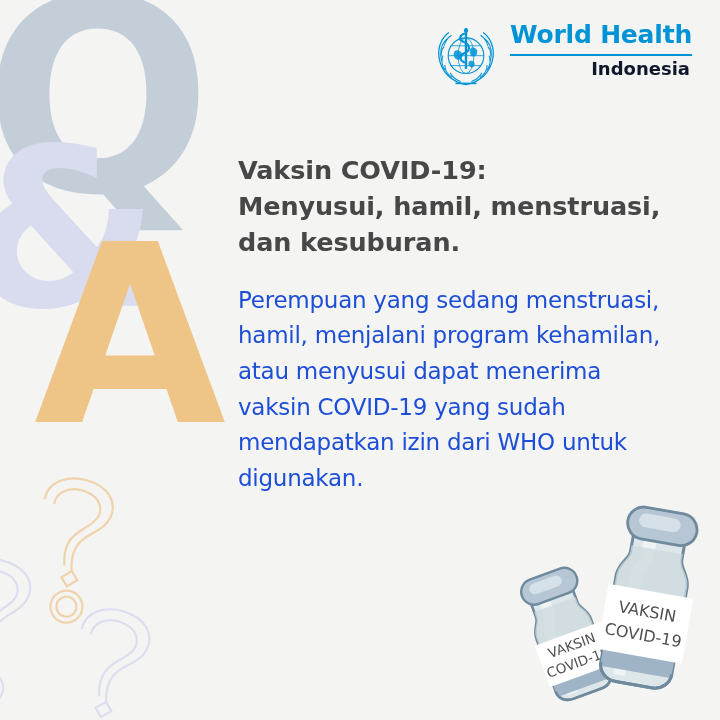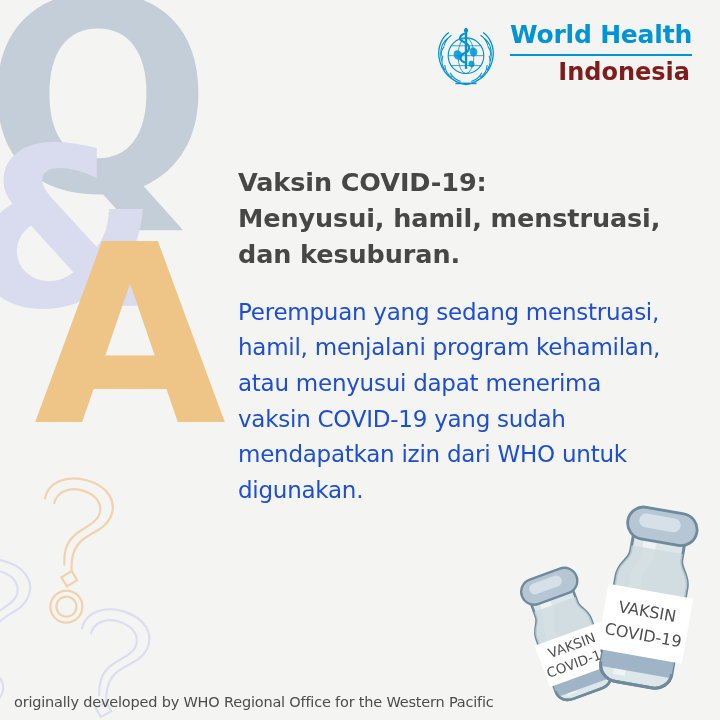--- a/index.html
+++ b/index.html
@@ -93,31 +93,31 @@
   .who-rule {
     width: 100%;
     height: 2px;
     background: #0093d5;
     margin: 5px 0 4px 0;
   }
   .who-country {
     align-self: flex-end;
     font-family: "DejaVu Sans", sans-serif;
     font-weight: 700;
-    font-size: 24px;
+    font-size: 18px;
     line-height: 1;
-    color: #7f1d1d;
+    color: #0f172a;
     padding-right: 2px;
   }
 
   
   .content {
     position: absolute;
     left: 238px;
-    top: 164px;
+    top: 152px;
     width: 428px;
   }
   .headline {
     font-family: "DejaVu Sans", sans-serif;
     font-weight: 700;
     font-size: 25.5px;
     line-height: 1.42;
     color: #474747;
     margin: 0;
     letter-spacing: -0.1px;
@@ -288,15 +288,14 @@
 
         <path d="M24 162 C24 172, 32 179, 42 179 L78 179 C88 179, 96 172, 96 162" fill="none" stroke="#6f8a9c" stroke-width="3"></path>
 
         <rect x="18" y="84" width="86" height="66" fill="#ffffff"></rect>
         <text x="61" y="110" text-anchor="middle" font-family="DejaVu Sans, sans-serif" font-size="16" font-weight="400" fill="#4f4f4f">VAKSIN</text>
         <text x="61" y="134" text-anchor="middle" font-family="DejaVu Sans, sans-serif" font-size="16" font-weight="400" fill="#4f4f4f">COVID-19</text>
       </g>
     </svg>
   </div>
 
-  <div class="footer">originally developed by WHO Regional Office for the Western Pacific</div>
 
 </div>
 
 </body></html>

